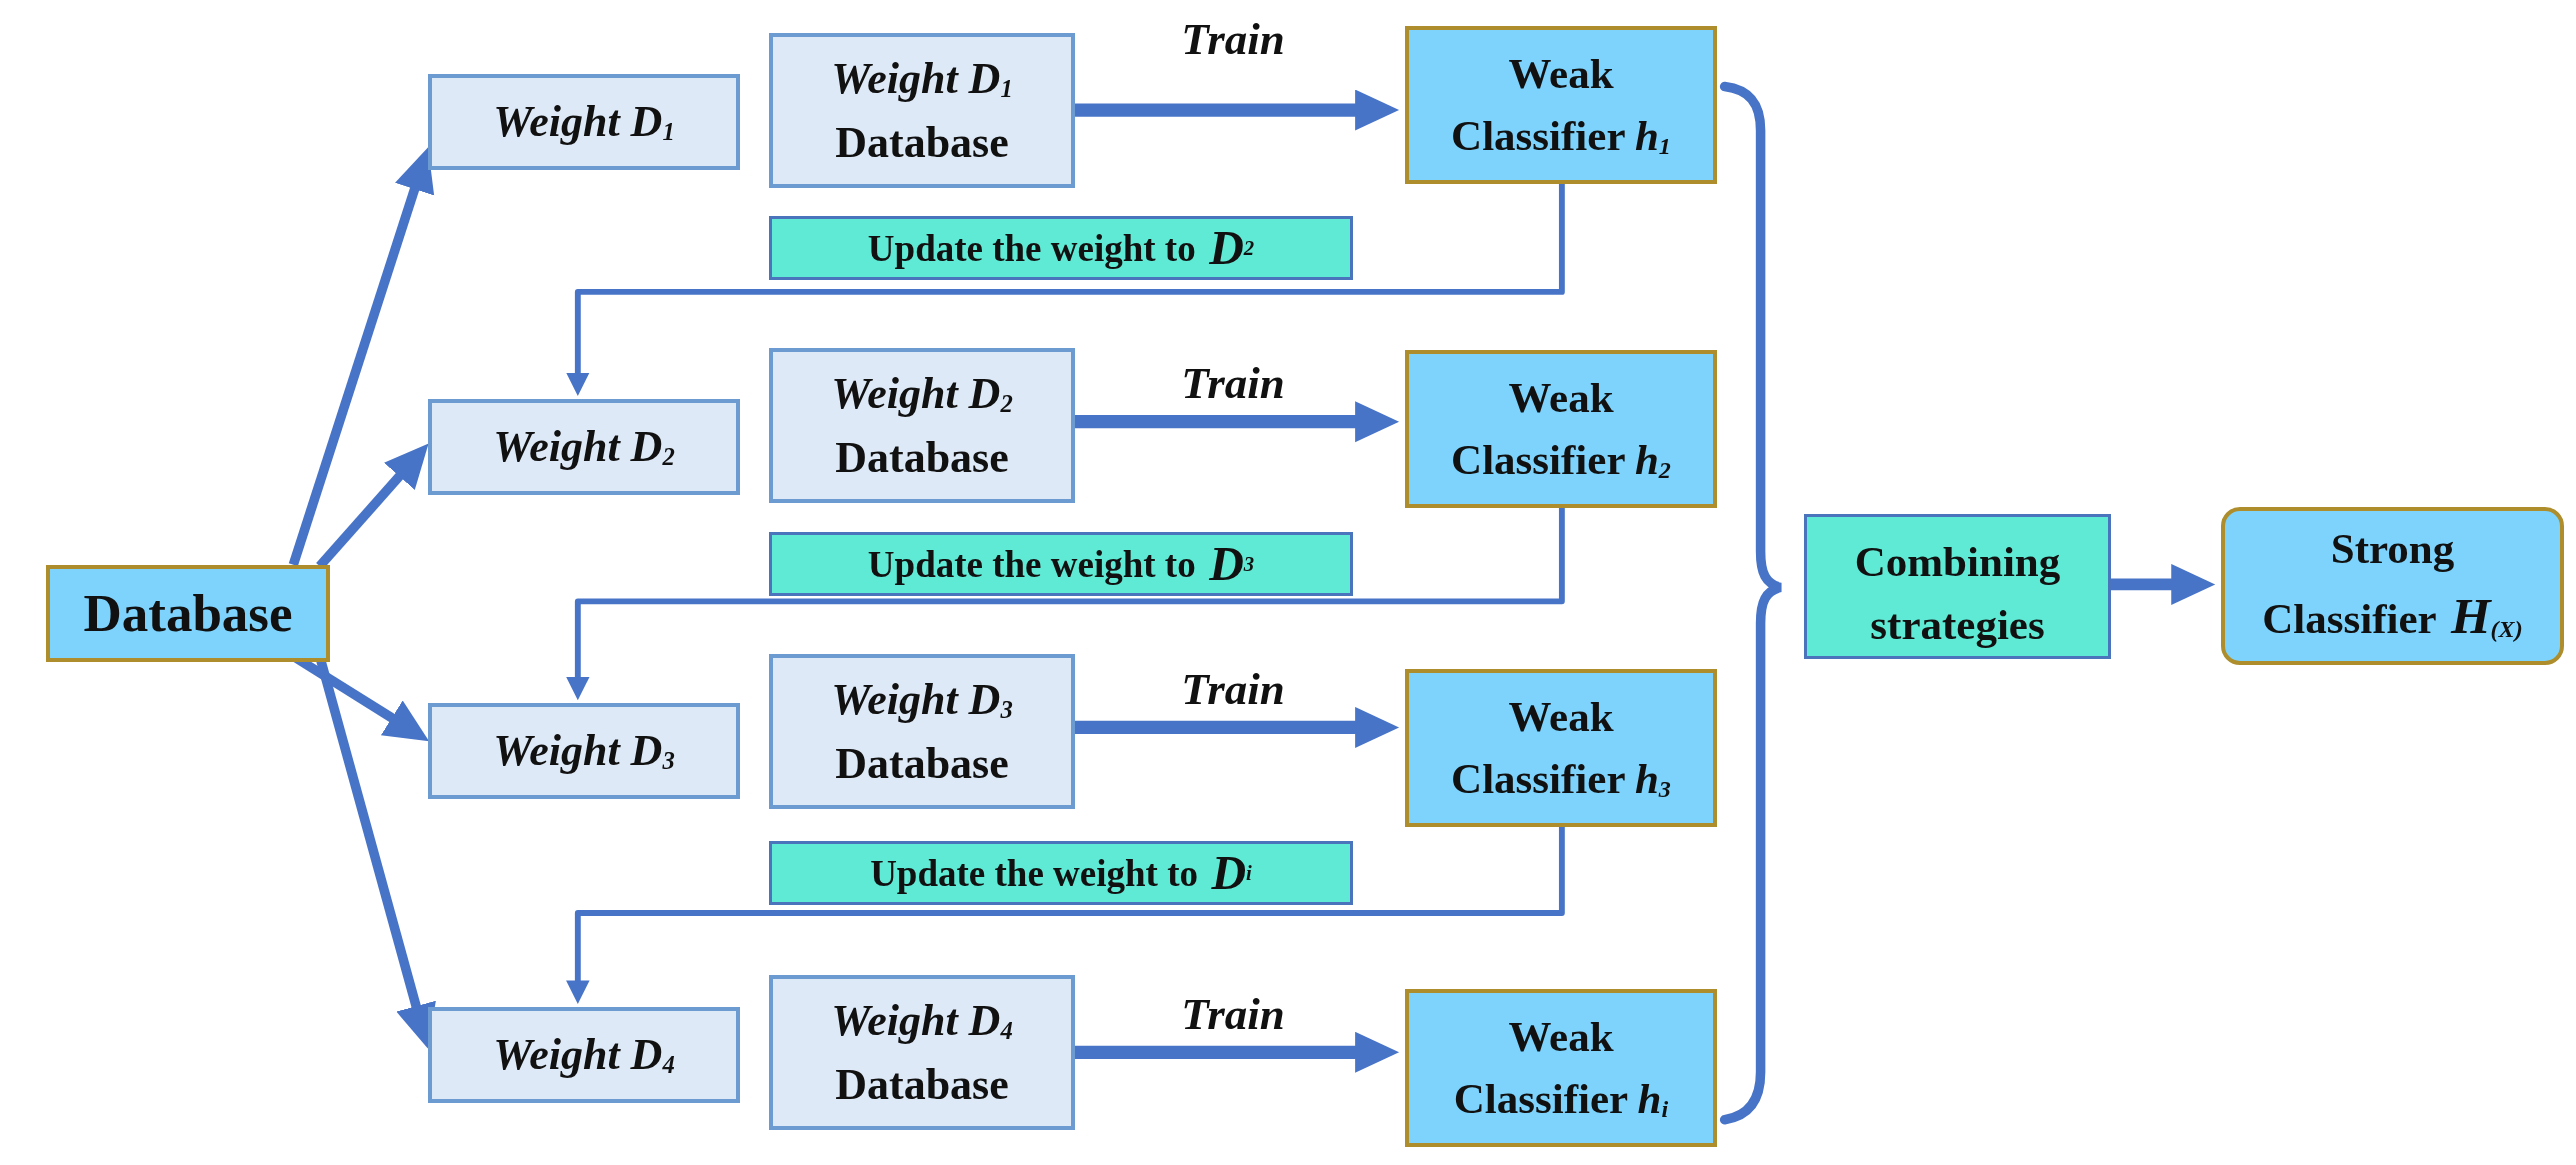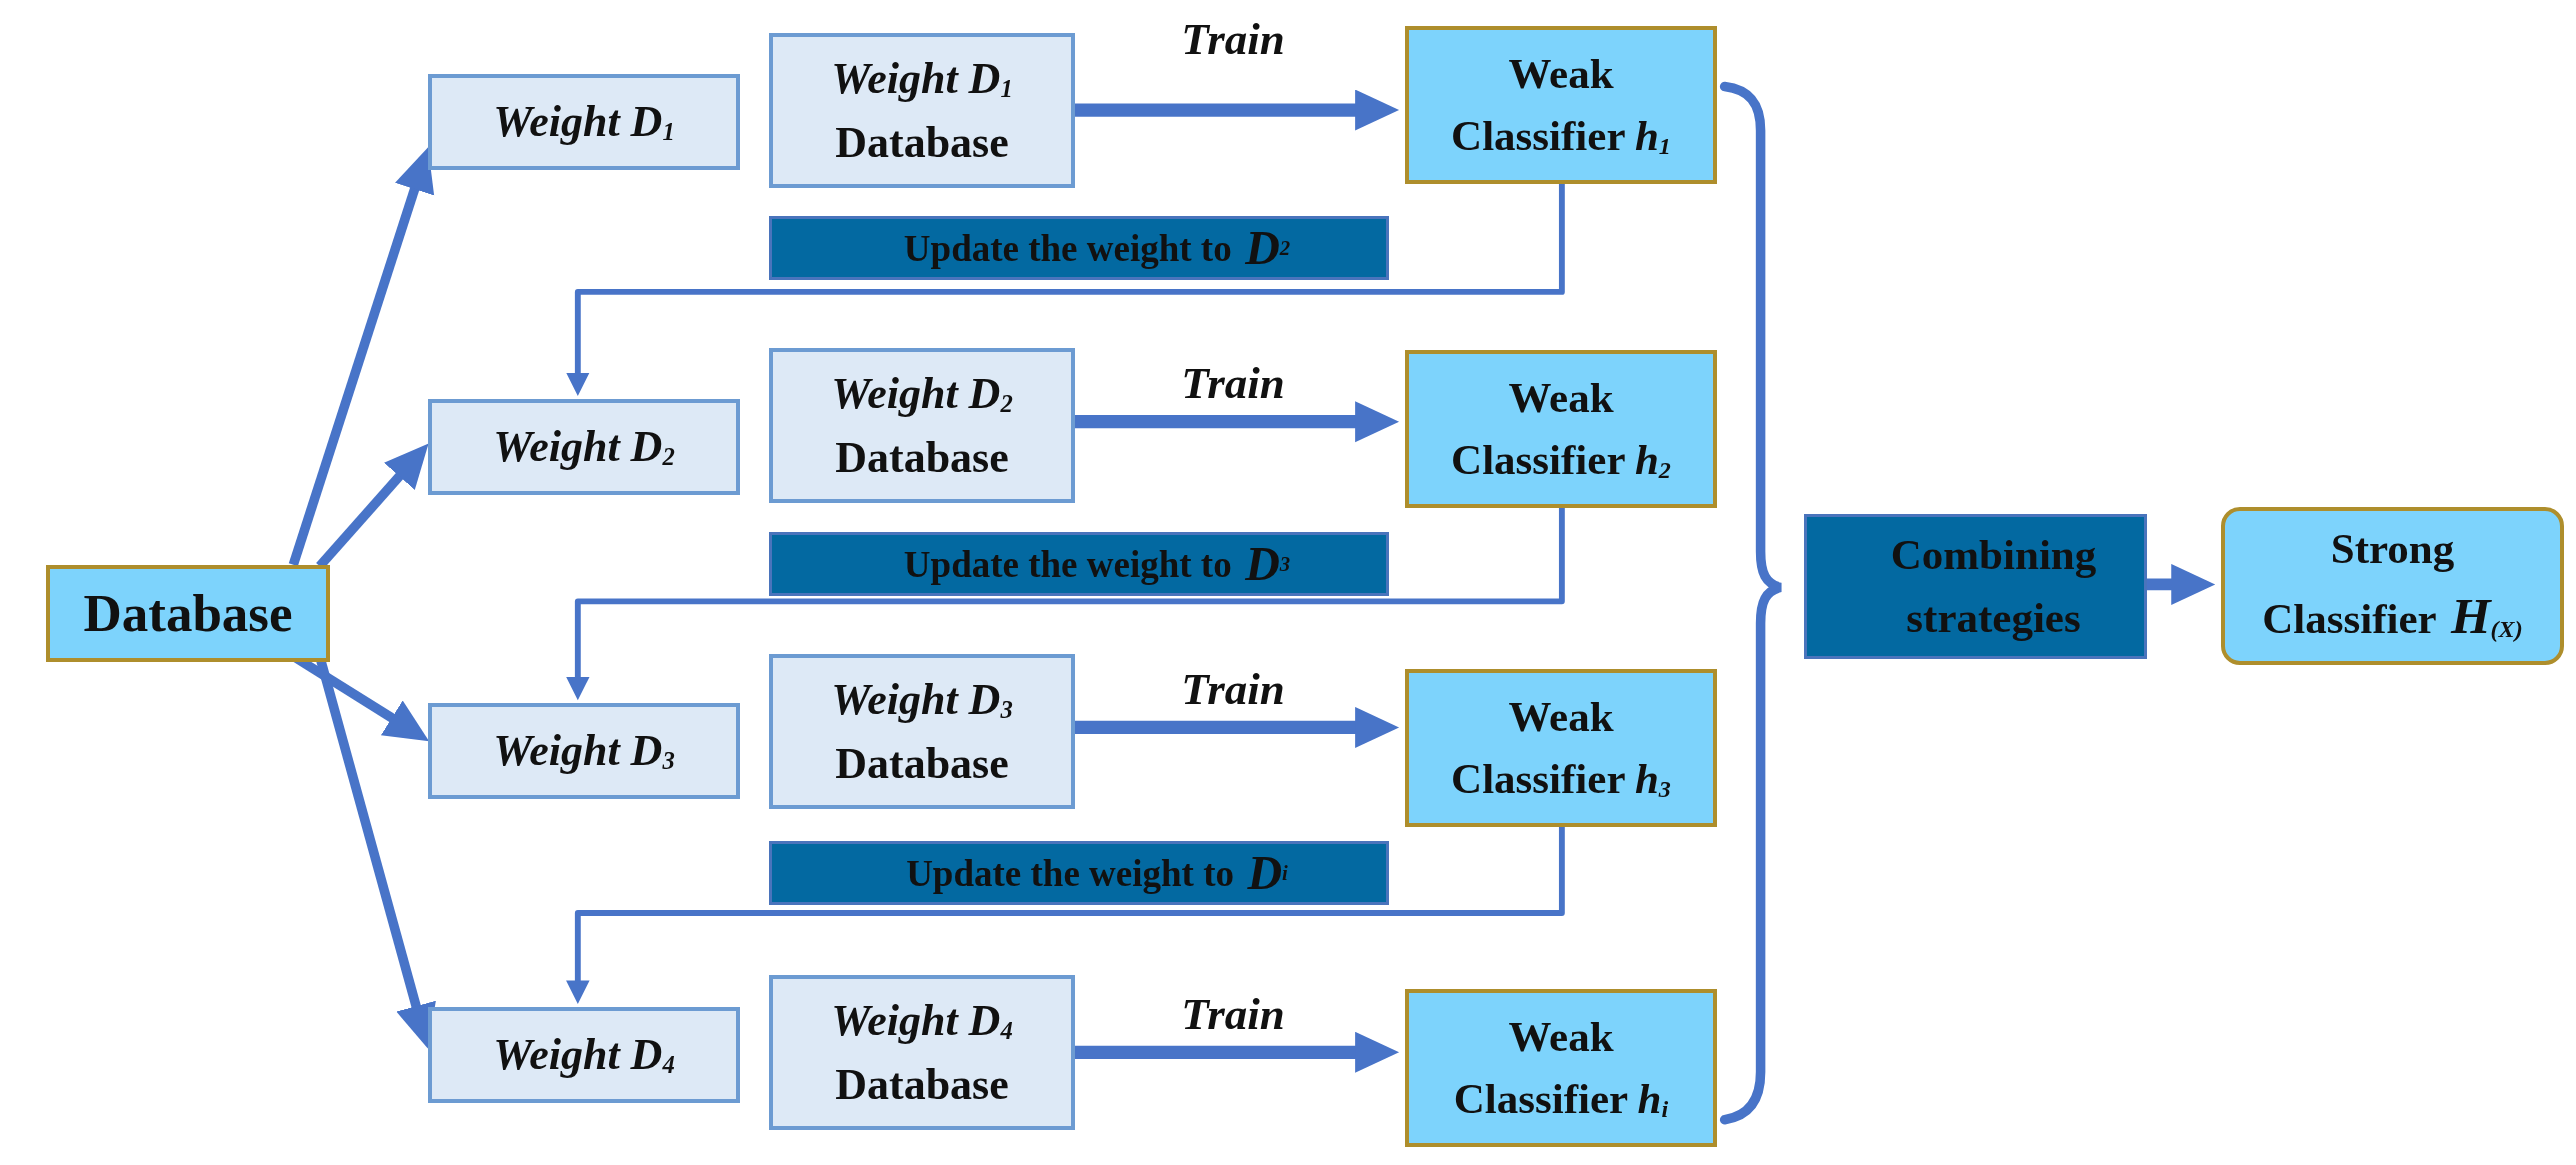--- a/index.html
+++ b/index.html
@@ -3,32 +3,32 @@
 <meta charset="utf-8">
 <style>
   html,body{margin:0;padding:0;background:#fff;}
   .canvas{position:relative;width:2576px;height:1166px;background:#ffffff;overflow:hidden;
           font-family:"Liberation Serif","DejaVu Serif",serif;color:#111;}
   svg.connectors{position:absolute;left:0;top:0;z-index:1;}
   .box{position:absolute;z-index:2;display:flex;flex-direction:column;align-items:center;
        justify-content:center;text-align:center;font-weight:bold;line-height:1.45;}
   .yellow{background:#7dd3fc;border:4.4px solid #AE8E2C;}
   .bluelight{background:#DDE9F6;border:4.4px solid #6C9BD2;}
-  .bluedark{background:#0369a1;border:3.7px solid #4A74BC;padding-left:36px;}
+  .bluedark{background:#5eead4;border:3.7px solid #4A74BC;}
 
   .db-source{left:46px;top:565px;width:276px;height:89px;font-size:53px;}
   .weight{left:428px;width:304px;height:88px;font-size:44px;font-style:italic;}
   .wrow1{top:74px}.wrow2{top:399px}.wrow3{top:703px}.wrow4{top:1007px}
   .wdb{left:769px;width:298px;height:147px;font-size:44px;}
   .drow1{top:33px}.drow2{top:348px}.drow3{top:654px}.drow4{top:975px}
   .weak{left:1405px;width:304px;height:150px;font-size:43px;}
   .krow1{top:26.4px}.krow2{top:350px}.krow3{top:669px}.krow4{top:989px}
   .update{left:769px;width:578px;height:58px;font-size:37px;flex-direction:row;line-height:1;}
   .urow1{top:216px}.urow2{top:532px}.urow3{top:841px}
-  .combining{left:1804px;top:514px;width:301px;height:139px;font-size:43px;}
+  .combining{left:1804px;top:514px;width:301px;height:139px;font-size:43px;justify-content:flex-end;}
   .strong{left:2221px;top:507px;width:335px;height:150px;font-size:43px;border-radius:19px;}
 
   .train{position:absolute;z-index:2;width:220px;text-align:center;font-size:45px;font-weight:bold;}
   .train{left:1123px;font-style:italic;}
   .trow1{top:13.2px}.trow2{top:357px}.trow3{top:663px}.trow4{top:988px}
 
   .it{font-style:italic;}
   .var{font-style:italic;margin-left:0.22em;}
   .bigvar{font-size:48px;font-style:italic;margin-left:0.28em;}
   sub.s{font-size:0.56em;font-style:italic;font-weight:bold;line-height:0;vertical-align:-0.18em;}

